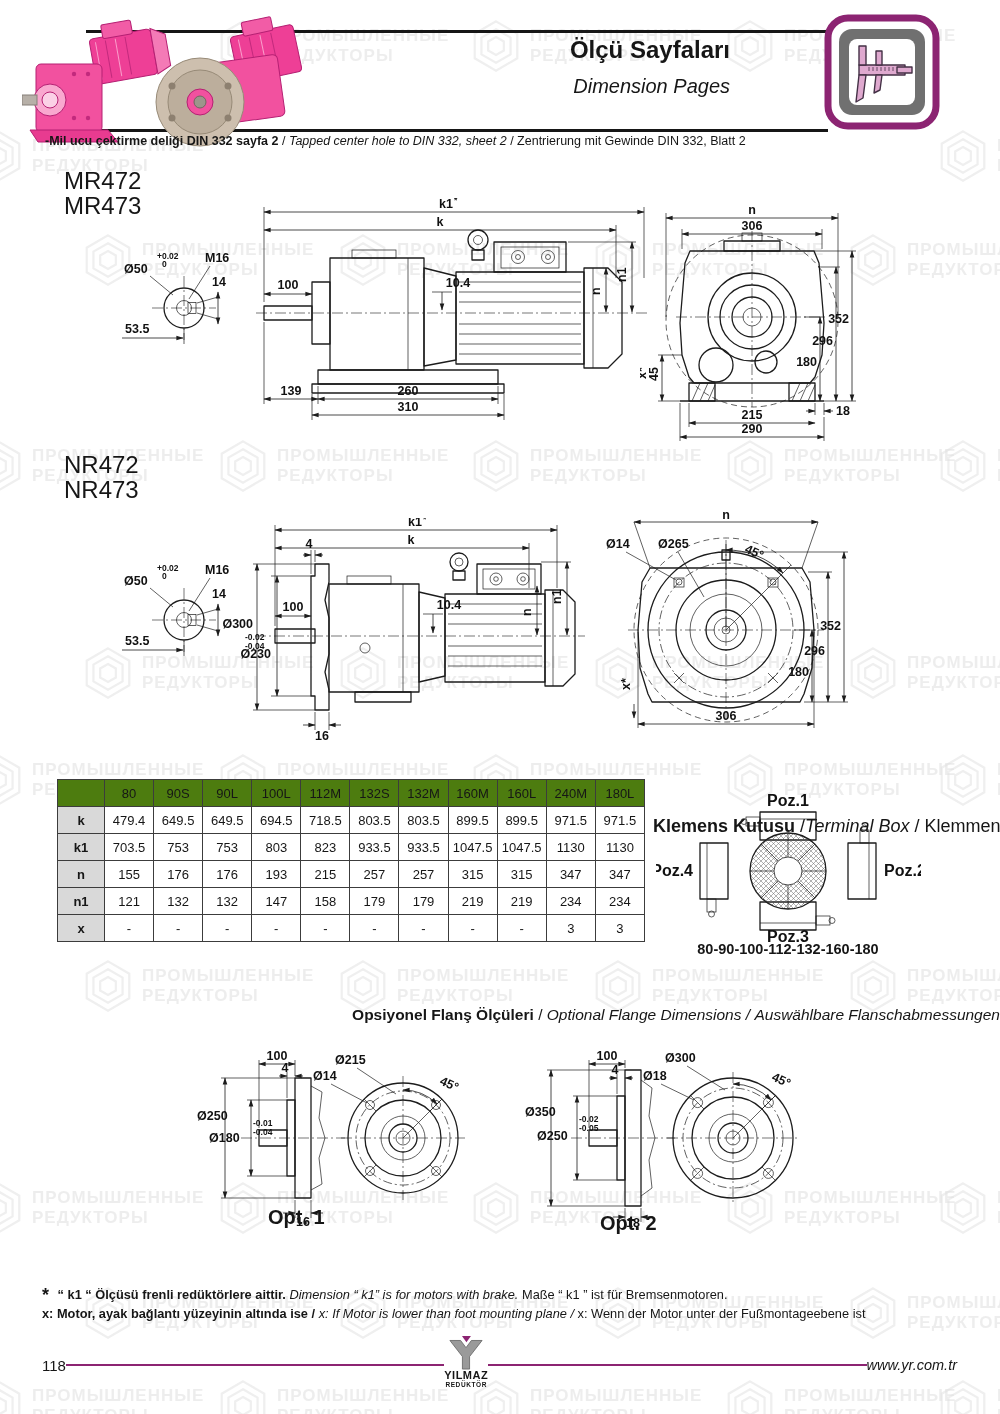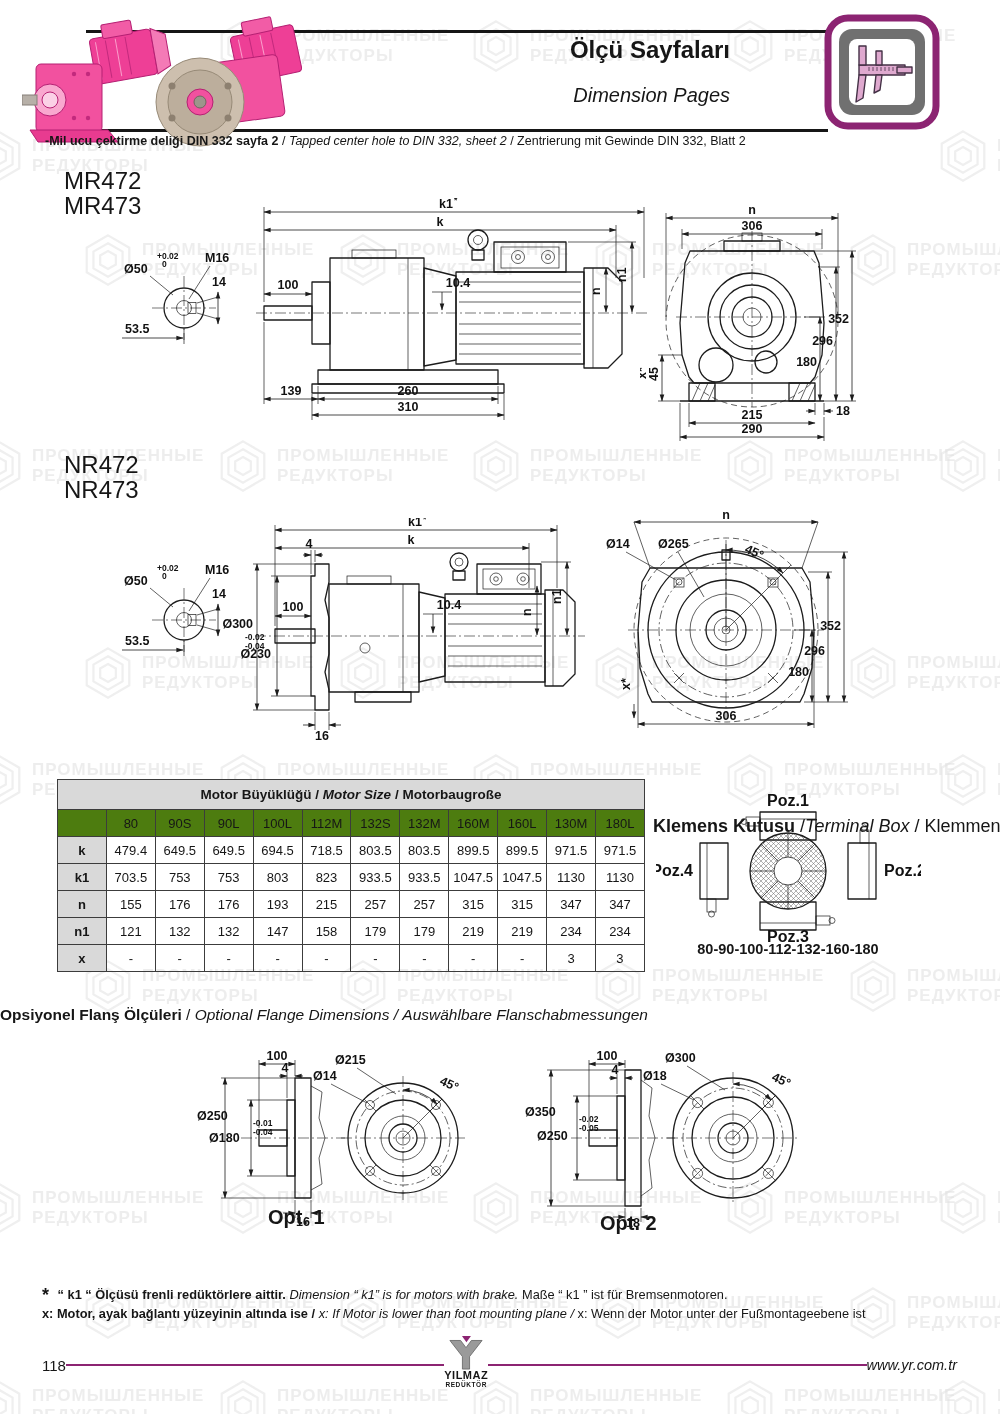--- a/index.html
+++ b/index.html
@@ -10,21 +10,21 @@
   #wm-layer{position:absolute;inset:0;z-index:0}
   .wm{position:absolute;display:flex;align-items:center;gap:6px;opacity:.55;white-space:nowrap}
   .wmt{font-weight:bold;font-size:17px;letter-spacing:1px;color:#e0e0e0;line-height:20px}
   
   #content{position:absolute;inset:0;z-index:1}
   
   .band{position:absolute;left:86px;top:30px;width:742px;height:96px;
         border-top:3px solid #161616;border-bottom:3px solid #161616}
   .band-titles{position:absolute;left:250px;top:36px;width:480px;text-align:right}
   .t1{font-size:24px;font-weight:bold}
-  .t2{font-size:20px;font-style:italic;margin-top:20px}
+  .t2{font-size:20px;font-style:italic;margin-top:11px}
   .t3{font-size:20px;margin-top:3px}
   .note{position:absolute;left:45px;top:134px;font-size:12.5px;white-space:nowrap}
   .note .b{font-weight:bold}
   .note .i,.i{font-style:italic}
   .models{position:absolute;left:64px;font-size:24px;font-weight:normal;line-height:25px}
   
   svg text{font-family:"Liberation Sans",sans-serif}
   .ol{fill:none;stroke:#1c1c1c;stroke-width:1.3;stroke-linejoin:round}
   .tn{fill:none;stroke:#1c1c1c;stroke-width:.7}
   .dl{fill:none;stroke:#1c1c1c;stroke-width:.8}
@@ -35,21 +35,21 @@
   text.dm-s{font-size:8.5px;font-weight:bold;fill:#111}
   text.poz{font-size:16px;font-weight:bold;fill:#111}
   
   .dim-table{border-collapse:collapse;font-size:13px;table-layout:fixed;width:588px;background:transparent}
   .dim-table th,.dim-table td{border:1px solid #3c3c3c;text-align:center;height:26px;padding:0}
   .dim-table .title-cell{background:#d9d9d9;height:29px;font-size:13.5px}
   .dim-table .ch{background:#4d7c0f;font-weight:normal}
   .dim-table th.rl{background:#d9d9d9;font-weight:bold;width:46px}
   .tb-title{position:absolute;left:653px;top:816px;font-size:18px;white-space:nowrap}
   .tb-sizes{position:absolute;left:648px;top:941px;width:280px;text-align:center;font-weight:bold;font-size:14.5px}
-  .flange-title{position:absolute;left:0;top:1006px;width:1000px;text-align:left;font-size:15.5px}
+  .flange-title{position:absolute;left:0;top:1006px;width:1000px;text-align:right;font-size:15.5px}
   .opt-label{position:absolute;font-size:20px;font-weight:bold}
   
   .fnotes{position:absolute;left:42px;top:1284px;width:935px;font-size:12.8px;line-height:19px;white-space:nowrap}
   .fstar{font-size:18px;font-weight:bold;position:relative;top:2px;margin-right:5px}
   .footer{position:absolute;left:42px;top:1340px;width:915px;display:flex;align-items:center;}
   .fline{height:2px;background:#8c2472;flex:1}
   .fpage{font-size:15px}
   .furl{font-size:14.5px;font-style:italic}
   .logo{display:flex;flex-direction:column;align-items:center;margin-top:-4px;line-height:10px}
   .logo .ln{font-size:11px;font-weight:bold;letter-spacing:.5px}
@@ -978,41 +978,32 @@
     <line class="tn" x1="40" y1="120" x2="40" y2="216"></line>
       <line class="tn" x1="216" y1="120" x2="216" y2="216"></line>
     <line class="dl" x1="40" y1="212" x2="216" y2="212" marker-start="url(#ar)" marker-end="url(#ar)"></line>
     <text class="dm" x="128" y="208" text-anchor="middle">306</text>
     <text class="dm" x="32" y="178" transform="rotate(-90 32 178)">x*</text>
     <line class="dl" x1="36" y1="192" x2="36" y2="206" marker-end="url(#ar)"></line>
   </svg>
 
   <table class="dim-table abs" style="left:57px;top:779px">
     <thead>
-      <tr>
-        <th class="title-cell" colspan="12">
-          <b>Motor Büyüklüğü</b>
-          <span>/</span>
-          <i>Motor Size</i>
-          <span>/</span>
-          <span>Motorbaugroße</span>
-        </th>
-      </tr>
       <tr id="col-row">
         <th class="ch" style="width:46px"></th>
       <th class="ch">80</th>
           <th class="ch">90S</th>
           <th class="ch">90L</th>
           <th class="ch">100L</th>
           <th class="ch">112M</th>
           <th class="ch">132S</th>
           <th class="ch">132M</th>
           <th class="ch">160M</th>
           <th class="ch">160L</th>
-          <th class="ch">130M</th>
+          <th class="ch">240M</th>
           <th class="ch">180L</th>
         </tr>
     </thead>
     <tbody id="tbody">
         <tr>
           <th class="rl">k</th>
           <td>479.4</td>
           <td>649.5</td>
           <td>649.5</td>
           <td>694.5</td>

